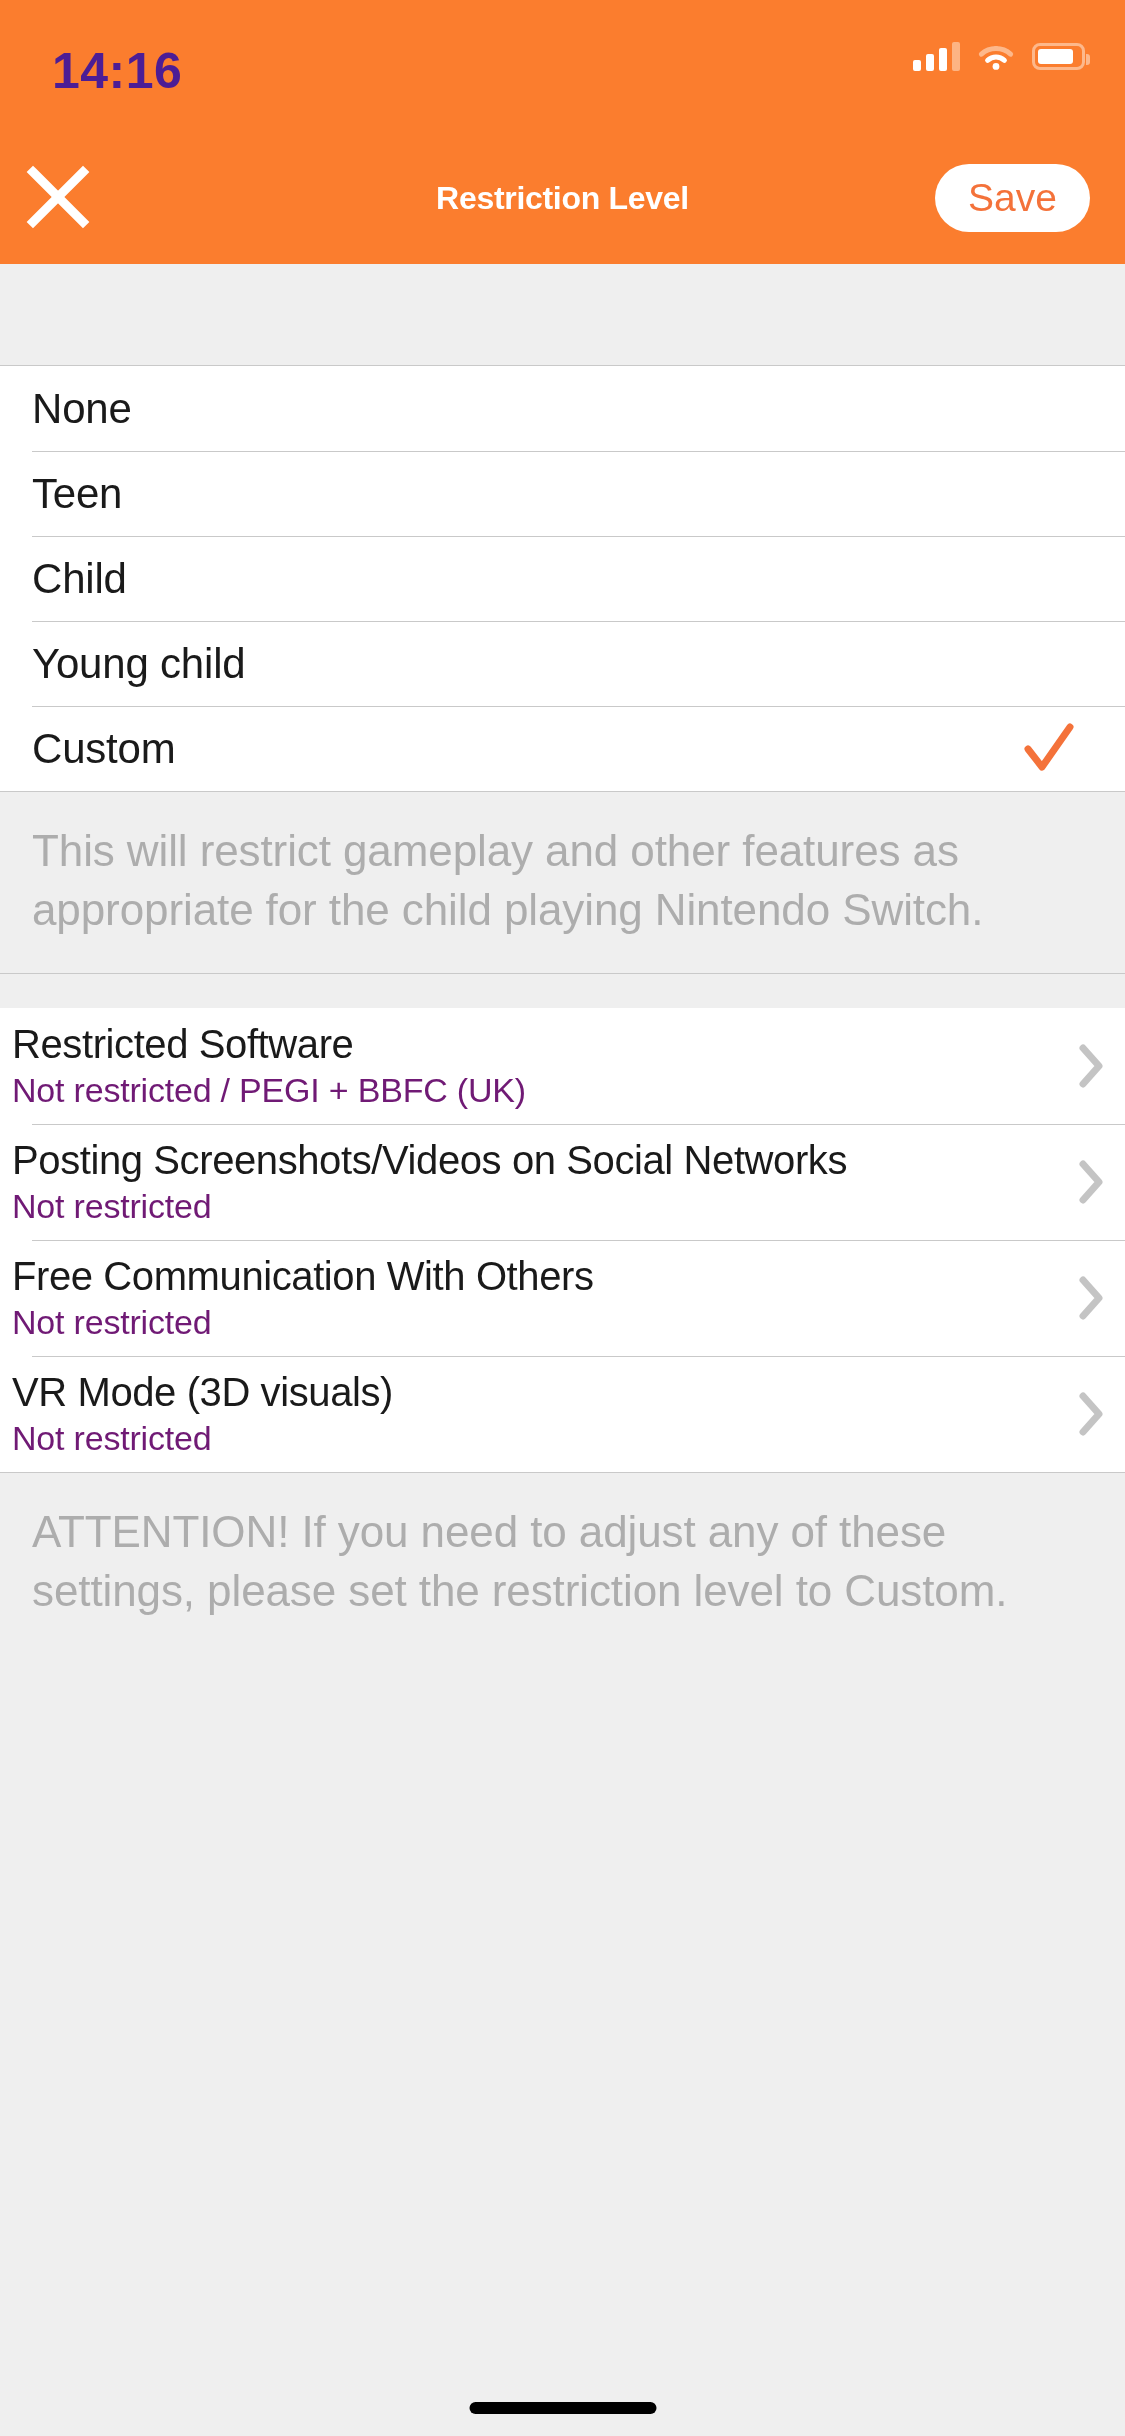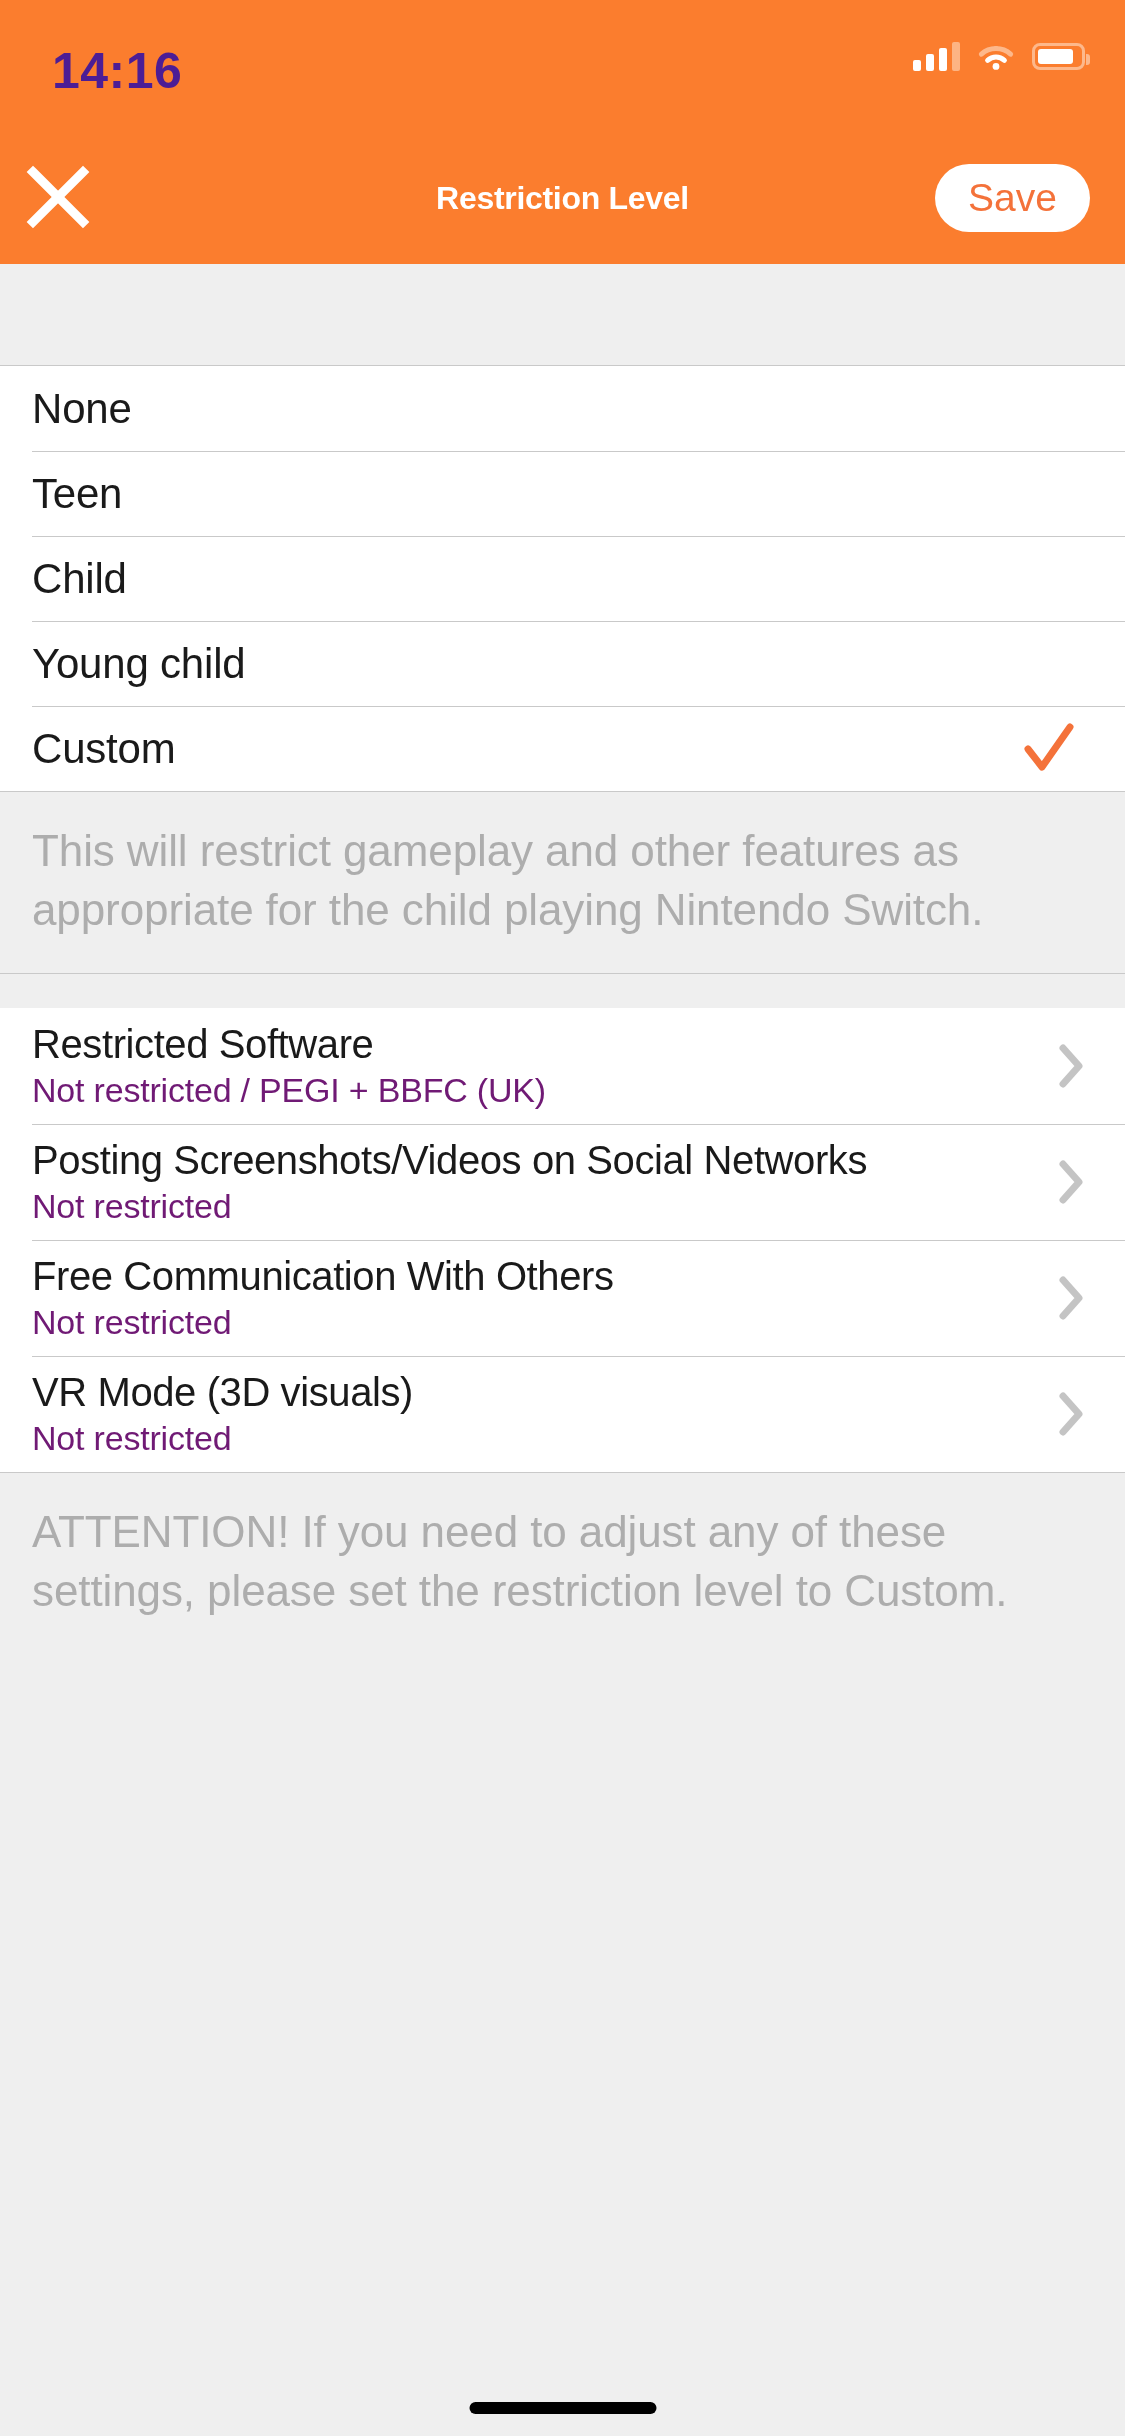--- a/index.html
+++ b/index.html
@@ -106,21 +106,21 @@
     padding:30px 32px 34px 32px;
     font-size:44px; line-height:1.33; color:#adadad; letter-spacing:-0.1px;
   }
   .footnote.last { border-bottom:none; padding-bottom:40px; }
 
   .spacer { height:34px; background:#efefef; }
 
   .set-row {
     position:relative; height:116px;
     display:flex; align-items:center;
-    padding:0 32px; background:#ffffff; cursor:pointer;
+    padding:0 12px; background:#ffffff; cursor:pointer;
   }
   .set-row + .set-row::before {
     content:""; position:absolute; left:32px; right:0; top:0;
     height:1px; background:#c9c9c9;
   }
   .set-texts { display:flex; flex-direction:column; justify-content:center; gap:4px; flex:1; min-width:0; }
   .set-title { font-size:40px; color:#1a1a1a; letter-spacing:-0.4px; white-space:nowrap; }
   .set-sub { font-size:34px; color:#701a75; letter-spacing:-0.2px; white-space:nowrap; }
   .chevron { width:44px; height:50px; flex:0 0 44px; margin-left:10px;
              display:flex; align-items:center; justify-content:center; }

